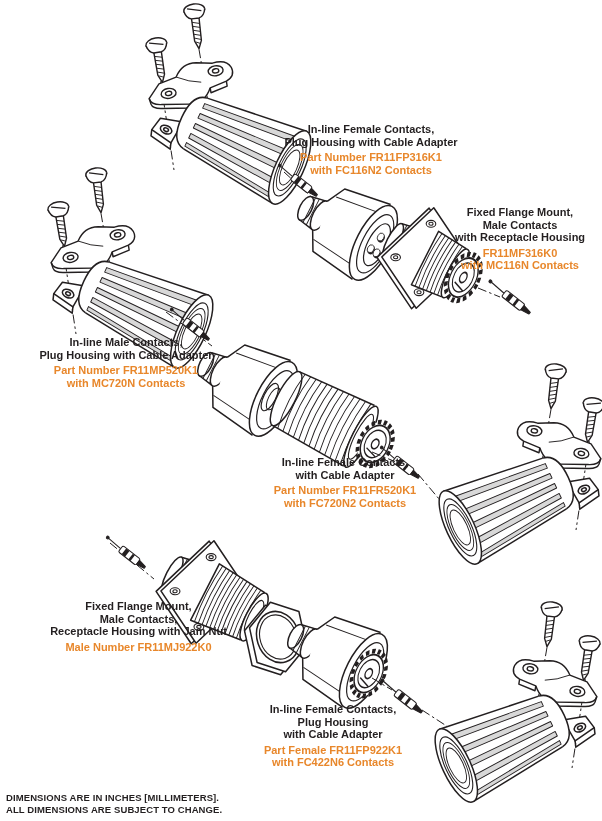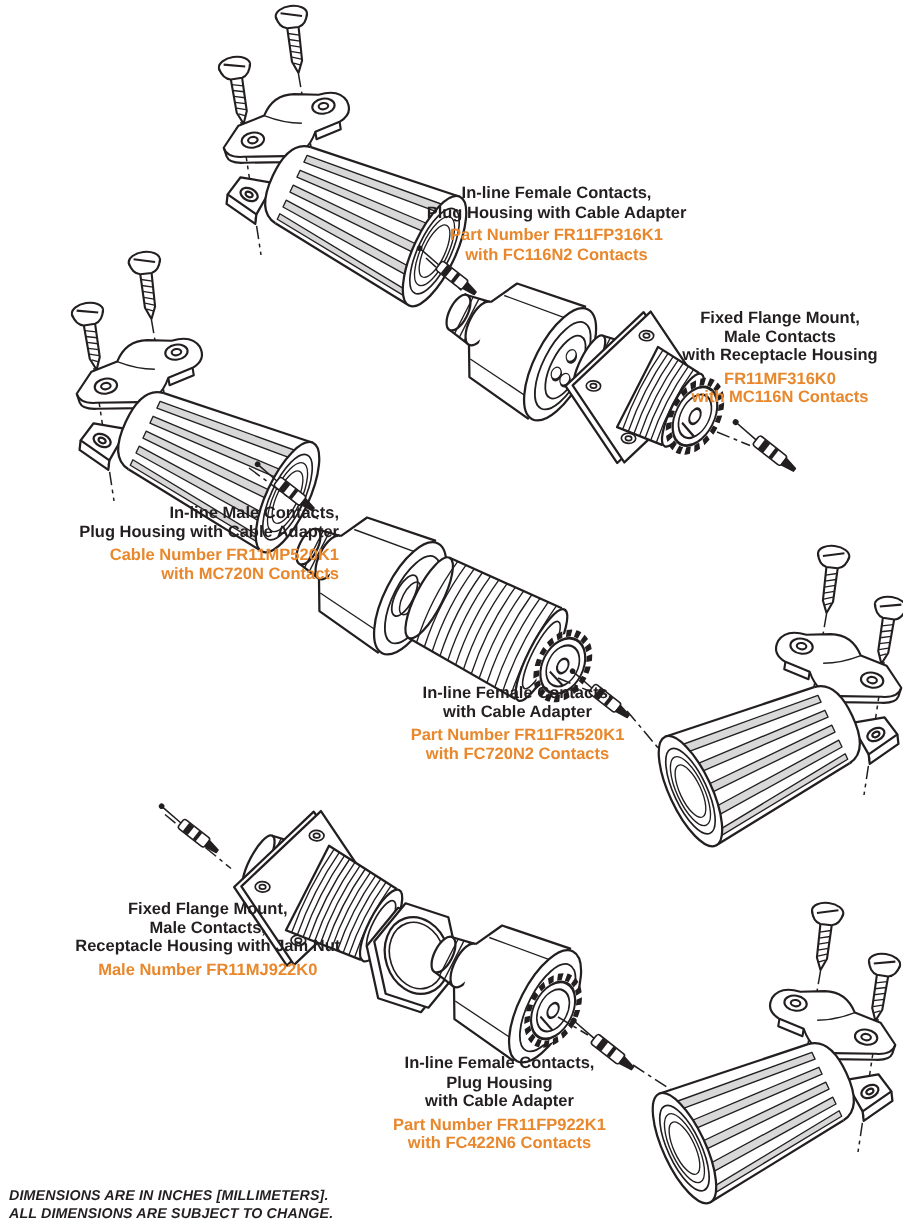--- a/index.html
+++ b/index.html
@@ -5,21 +5,21 @@
   html,body{margin:0;padding:0;background:#fff;}
   .stage{position:relative;width:602px;height:821px;background:#fff;overflow:hidden;
          font-family:"Liberation Sans",sans-serif;}
   .stage svg{position:absolute;left:0;top:0;}
   .cl{stroke:#231f20;stroke-width:1;stroke-dasharray:9 3 2.5 3;fill:none;}
   .t{stroke-width:.9;}
   .label{position:absolute;text-align:center;font-weight:bold;font-size:11px;
          line-height:12.5px;color:#231f20;}
   .label .part{color:var(--accent,#e8872b);margin-top:3px;}
   .footer{position:absolute;left:6px;top:792px;font-weight:bold;font-size:9.5px;
-          line-height:11.5px;color:#231f20;letter-spacing:.1px;font-style:italic;}
+          line-height:11.5px;color:#231f20;letter-spacing:.1px;}
 </style>
 </head>
 <body>
 
 <div class="stage">
 
 <svg width="602" height="821" viewBox="0 0 602 821">
   <defs>
 
     <g id="screw" stroke="#231f20" fill="#fff" stroke-width="1.4" stroke-linejoin="round">
@@ -284,28 +284,28 @@
     <div>Fixed Flange Mount,</div>
     <div>Male Contacts</div>
     <div>with Receptacle Housing</div>
   </div>
   <div class="part">
     <div>FR11MF316K0</div>
     <div>with MC116N Contacts</div>
   </div>
 </div>
 
-<div class="label" style="left:26px;top:336px;width:200px;text-align:right;">
+<div class="label" style="left:26px;top:336px;width:200px;">
   <div class="desc">
     <div>In-line Male Contacts,</div>
     <div>Plug Housing with Cable Adapter</div>
     <div></div>
   </div>
   <div class="part">
-    <div>Cable Number FR11MP520K1</div>
+    <div>Part Number FR11MP520K1</div>
     <div>with MC720N Contacts</div>
     <div></div>
   </div>
 </div>
 
 <div class="label" style="left:250px;top:456px;width:190px;">
   <div class="desc">
     <div>In-line Female Contacts,</div>
     <div>with Cable Adapter</div>
   </div>
@@ -328,21 +328,21 @@
   </div>
 </div>
 
 <div class="label" style="left:238px;top:703px;width:190px;">
   <div class="desc">
     <div>In-line Female Contacts,</div>
     <div>Plug Housing</div>
     <div>with Cable Adapter</div>
   </div>
   <div class="part">
-    <div>Part Number FR11FP922K1</div>
+    <div>Part Female FR11FP922K1</div>
     <div>with FC422N6 Contacts</div>
     <div></div>
   </div>
 </div>
 
 <div class="footer">
   <div>DIMENSIONS ARE IN INCHES [MILLIMETERS].</div>
   <div>ALL DIMENSIONS ARE SUBJECT TO CHANGE.</div>
 </div>
 

